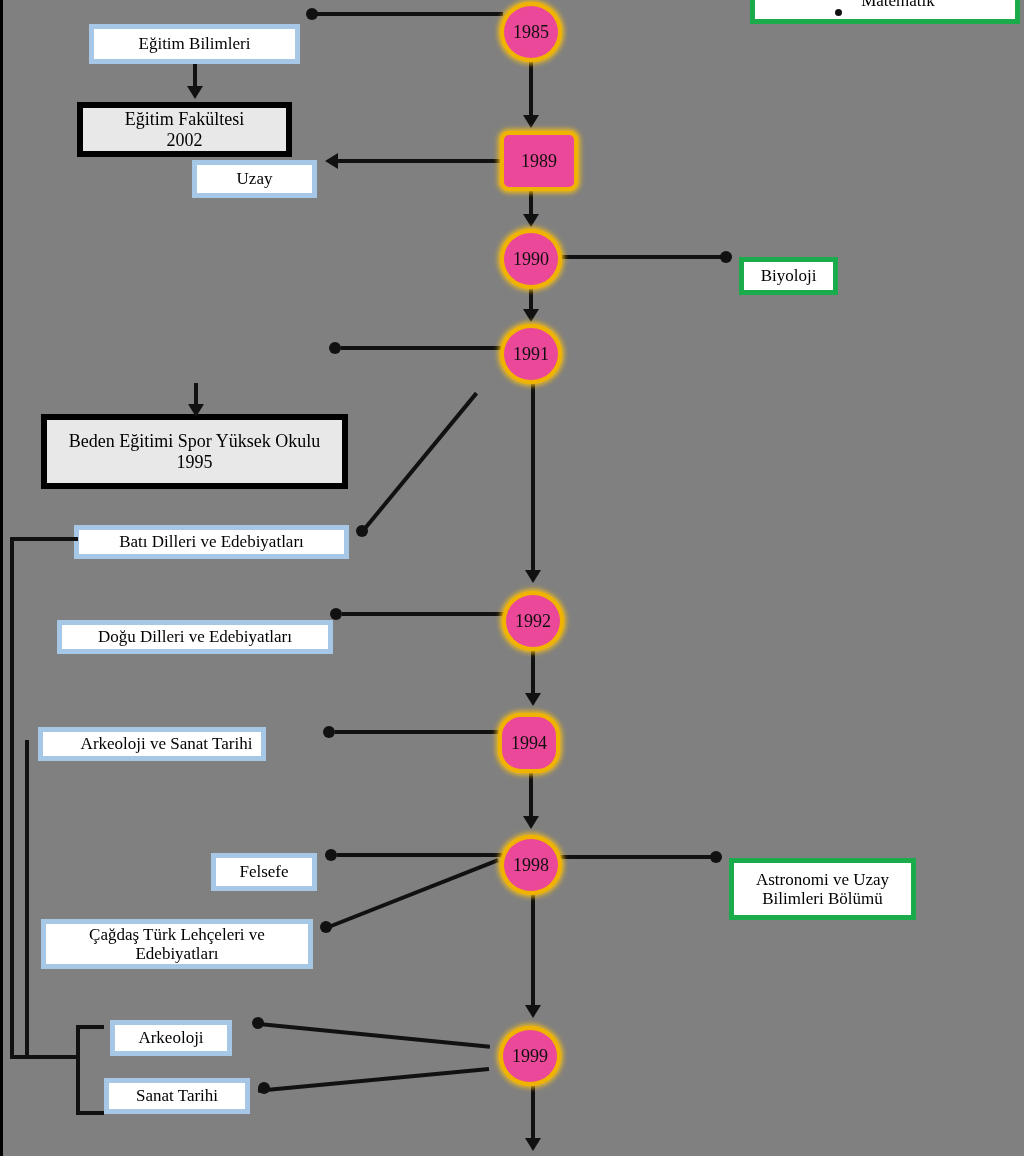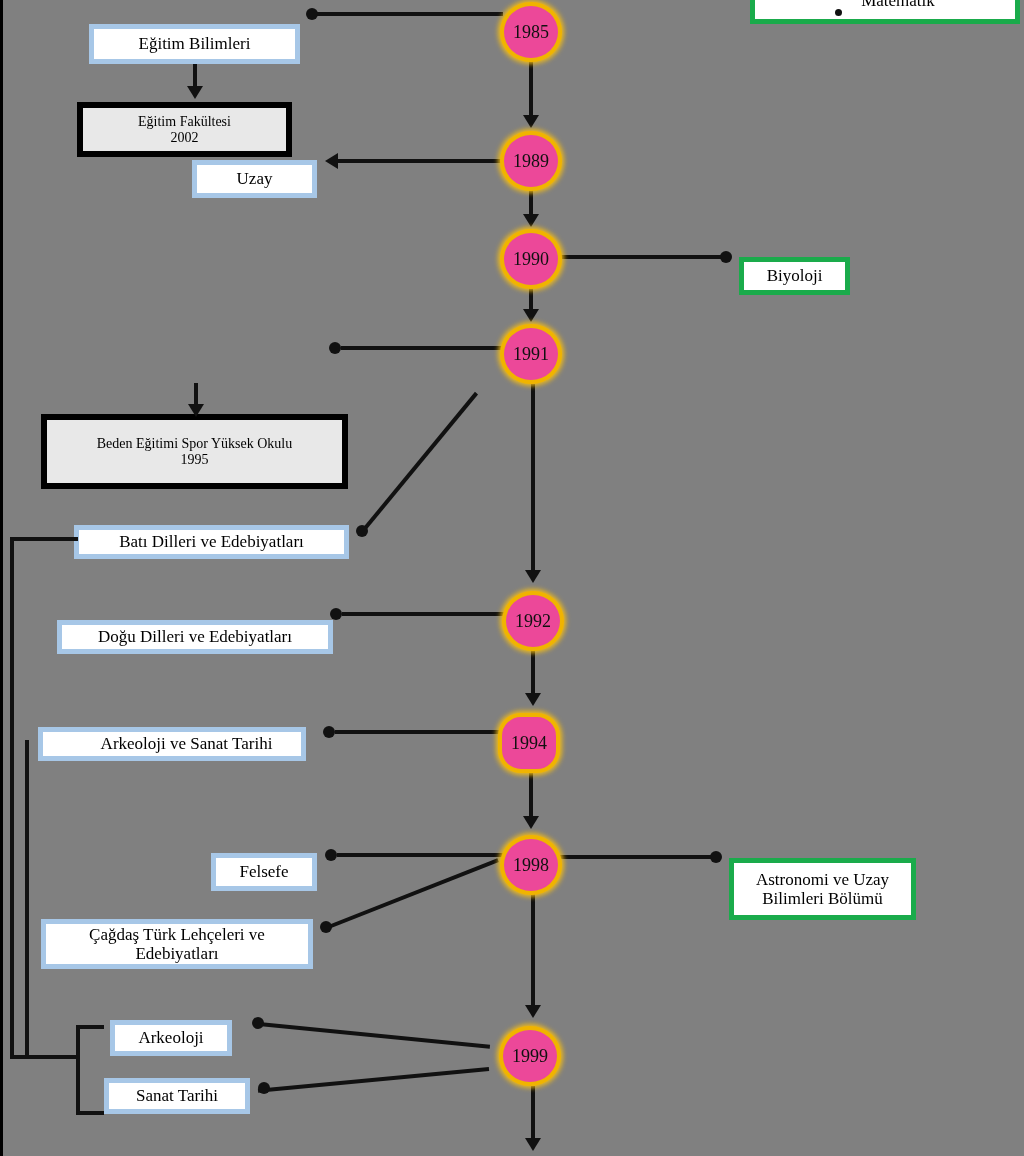--- a/index.html
+++ b/index.html
@@ -41,21 +41,21 @@
     font-size: 17px;
   }
   .box.green {
     border: 5px solid #1aab4b;
     background: #ffffff;
     font-size: 17px;
   }
   .box.heavy {
     border: 6px solid #000000;
     background: #e8e8e8;
-    font-size: 14px;
+    font-size: 18px;
   }
 
   
   .circle {
     position: absolute;
     box-sizing: border-box;
     border-radius: 50%;
     background: #ec4899;
     border: 4px solid #f0b400;
     box-shadow: 0 0 5px 2px rgba(245,190,20,0.95);
@@ -129,21 +129,21 @@
 </head>
 <body>
 
 <div id="canvas">
 
   <div class="frame-left"></div>
 
   <div class="circle" style="left:500px; top:2px; width:62px; height:60px;">
     <span>1985</span>
   </div>
-  <div class="circle" style="left:500px; top:131px; width:62px; height:60px;">
+  <div class="circle" style="left:500px; top:131px; width:78px; height:60px;border-radius:9px;">
     <span>1989</span>
   </div>
   <div class="circle" style="left:500px; top:229px; width:62px; height:60px;">
     <span>1990</span>
   </div>
   <div class="circle" style="left:500px; top:324px; width:62px; height:60px;">
     <span>1991</span>
   </div>
   <div class="circle" style="left:502px; top:591px; width:62px; height:60px;">
     <span>1992</span>
@@ -203,21 +203,21 @@
   </div>
 
   <div class="box blue" style="left:192px; top:160px; width:125px; height:38px;">
     <span>Uzay</span>
   </div>
   <div class="hline" style="left:337px; top:159px; width:166px;"></div>
   <div class="arrow-left" style="left:325px; top:153px;"></div>
 
   <div class="hline" style="left:560px; top:255px; width:168px;"></div>
   <div class="dot" style="left:720px; top:251px;"></div>
-  <div class="box green" style="left:739px; top:257px; width:111px; height:38px;">
+  <div class="box green" style="left:739px; top:257px; width:99px; height:38px;">
     <span>Biyoloji</span>
   </div>
 
   <div class="hline" style="left:341px; top:346px; width:162px;"></div>
   <div class="dot" style="left:329px; top:342px;"></div>
 
   <div class="vline" style="left:194px; top:383px; height:24px;"></div>
   <div class="arrow-down" style="left:188px; top:404px;"></div>
 
   <div class="box heavy" style="left:41px; top:414px; width:307px; height:75px; white-space:pre-line;">
@@ -234,21 +234,21 @@
   <div class="hline" style="left:10px; top:537px; width:68px;"></div>
   <div class="vline" style="left:10px; top:537px; height:522px;"></div>
   <div class="hline" style="left:10px; top:1055px; width:52px;"></div>
 
   <div class="box blue" style="left:57px; top:620px; width:276px; height:34px;">
     <span>Doğu Dilleri  ve Edebiyatları</span>
   </div>
   <div class="hline" style="left:342px; top:612px; width:164px;"></div>
   <div class="dot" style="left:330px; top:608px;"></div>
 
-  <div class="box blue" style="left:38px; top:727px; width:268px; height:34px;padding-left:29px;">
+  <div class="box blue" style="left:38px; top:727px; width:228px; height:34px;padding-left:29px;">
     <span>Arkeoloji ve Sanat Tarihi</span>
   </div>
   <div class="hline" style="left:335px; top:730px; width:167px;"></div>
   <div class="dot" style="left:323px; top:726px;"></div>
 
   <div class="vline" style="left:25px; top:740px; height:316px;"></div>
 
   <div class="box blue" style="left:211px; top:853px; width:106px; height:38px;">
     <span>Felsefe</span>
   </div>

